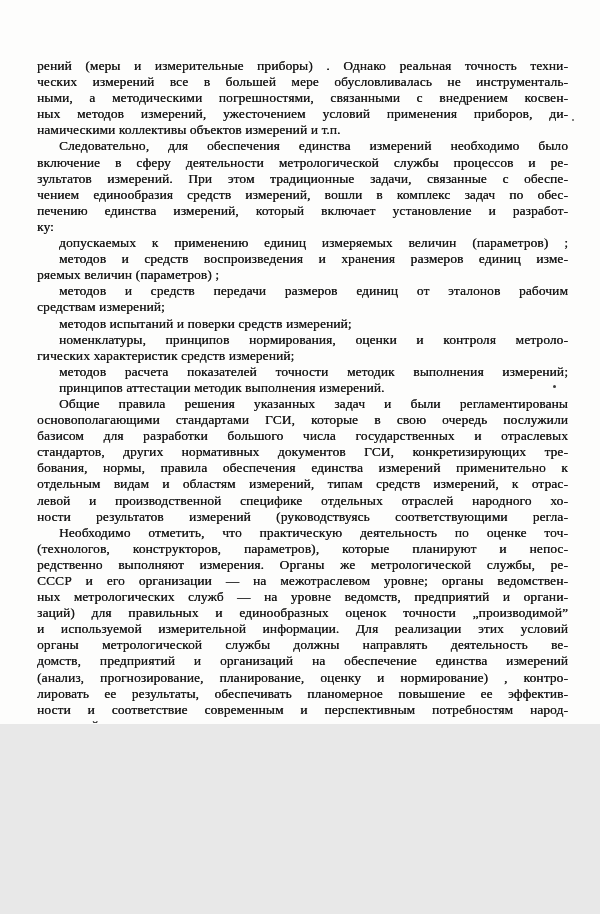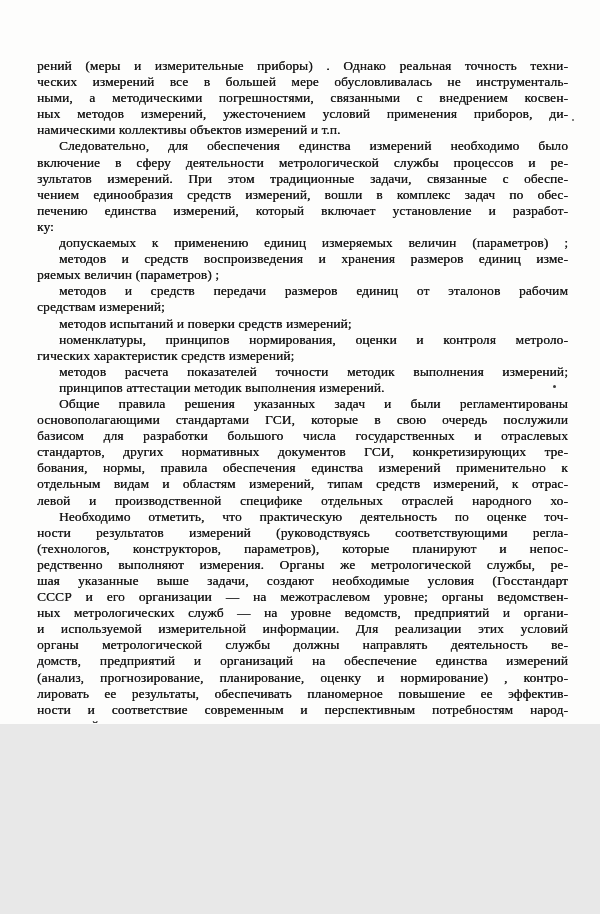--- a/index.html
+++ b/index.html
@@ -72,27 +72,27 @@
       <div class="line">гических характеристик средств измерений;</div>
       <div class="line indent just">методов расчета показателей точности методик выполнения измерений;</div>
       <div class="line indent">принципов аттестации методик выполнения измерений.</div>
       <div class="line indent just">Общие правила решения указанных задач и были регламентированы</div>
       <div class="line just">основополагающими стандартами ГСИ, которые в свою очередь послужили</div>
       <div class="line just">базисом для разработки большого числа государственных и отраслевых</div>
       <div class="line just">стандартов, других нормативных документов ГСИ, конкретизирующих тре-</div>
       <div class="line just">бования, нормы, правила обеспечения единства измерений применительно к</div>
       <div class="line just">отдельным видам и областям измерений, типам средств измерений, к отрас-</div>
       <div class="line just">левой и производственной специфике отдельных отраслей народного хо-</div>
+      <div class="line just">ности результатов измерений (руководствуясь соответствующими регла-</div>
       <div class="line indent just">Необходимо отметить, что практическую деятельность по оценке точ-</div>
-      <div class="line just">ности результатов измерений (руководствуясь соответствующими регла-</div>
       <div class="line just">(технологов, конструкторов, параметров), которые планируют и непос-</div>
       <div class="line just">редственно выполняют измерения. Органы же метрологической службы, ре-</div>
-      <div class="line just">шая указанные выше задачи, создают необходимые условия (Госстандарт</div>
       <div class="line just">СССР и его организации — на межотраслевом уровне; органы ведомствен-</div>
       <div class="line just">ных метрологических служб — на уровне ведомств, предприятий и органи-</div>
+      <div class="line just">заций) для правильных и единообразных оценок точности „производимой”</div>
       <div class="line just">и используемой измерительной информации. Для реализации этих условий</div>
       <div class="line just">органы метрологической службы должны направлять деятельность ве-</div>
       <div class="line just">домств, предприятий и организаций на обеспечение единства измерений</div>
       <div class="line just">(анализ, прогнозирование, планирование, оценку и нормирование) , контро-</div>
       <div class="line just">лировать ее результаты, обеспечивать планомерное повышение ее эффектив-</div>
       <div class="line just">ности и соответствие современным и перспективным потребностям народ-</div>
       <div class="line">ного хозяйства.</div>
       <div class="line indent just">Таким образом, на основе достижений метрологической науки разраба-</div>
     </div>
 

